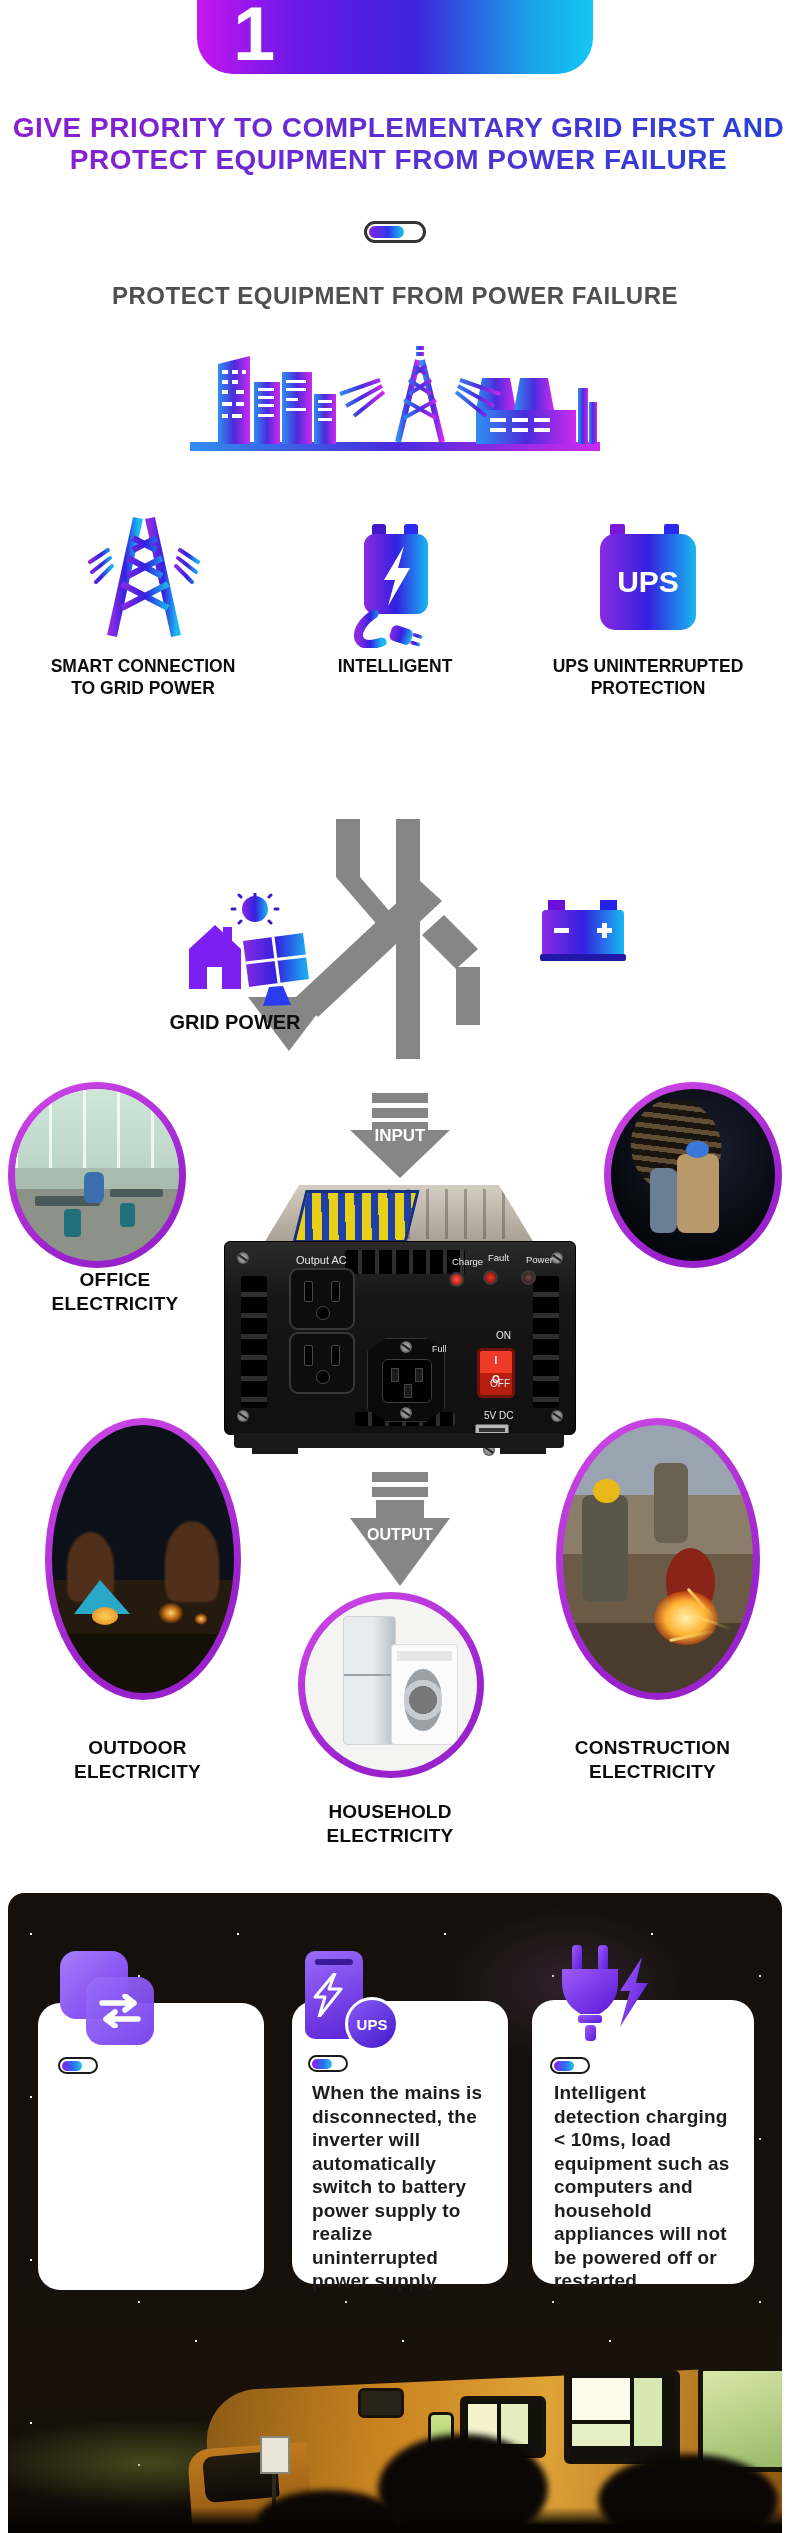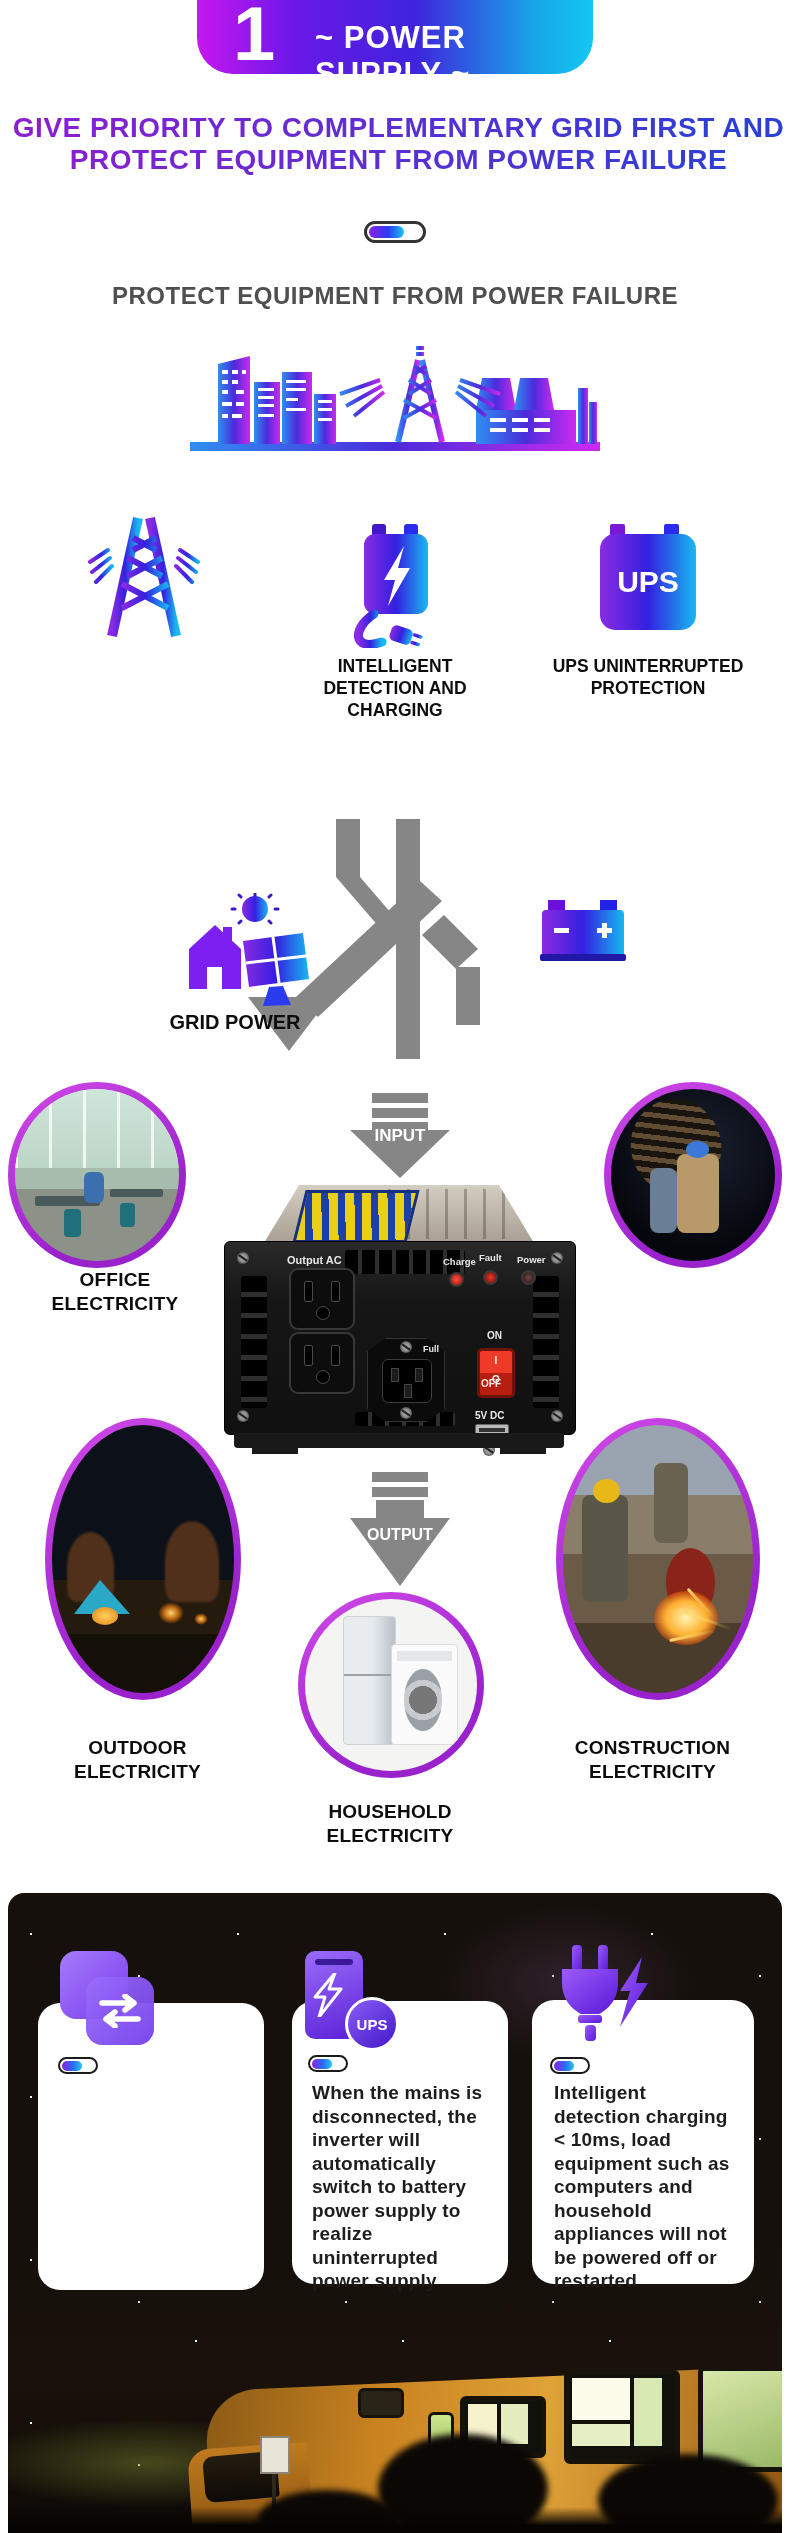--- a/index.html
+++ b/index.html
@@ -94,21 +94,21 @@
   .vent-v{position:absolute;width:26px;height:132px;
     background:repeating-linear-gradient(180deg,#000 0 16px,#2e2e2e 16px 21px);border-radius:3px;}
   .vent-h{position:absolute;height:24px;background:repeating-linear-gradient(90deg,#000 0 13px,#2e2e2e 13px 17px);border-radius:3px;}
   .outlet{position:absolute;left:64px;width:62px;height:58px;background:#0d0d0d;border:2px solid #383838;border-radius:9px;}
   .slot{position:absolute;top:11px;width:7px;height:19px;background:#000;border:1px solid #4a4a4a;border-radius:2px;}
   .hole{position:absolute;left:25px;top:36px;width:12px;height:12px;background:#000;border:1px solid #4a4a4a;border-radius:50%;}
   .iec{position:absolute;left:142px;top:96px;width:76px;height:82px;background:#0b0b0b;border:1px solid #333;
     clip-path:polygon(24% 0,76% 0,100% 16%,100% 84%,76% 100%,24% 100%,0 84%,0 16%);}
   .iec .sock{position:absolute;left:14px;top:20px;width:48px;height:42px;background:#000;border:1px solid #3c3c3c;border-radius:6px;}
   .iec .pin{position:absolute;width:6px;height:12px;background:#1c1c1c;border:1px solid #444;}
-  .dev-txt{position:absolute;color:#e8e8e8;font-weight:bold;}
+  .dev-txt{position:absolute;color:#e8e8e8;font-weight:normal;margin-left:9px;}
   .led{position:absolute;width:11px;height:11px;border-radius:50%;border:2px solid #3a3a3a;}
   .rocker{position:absolute;left:252px;top:106px;width:32px;height:44px;border-radius:5px;border:3px solid #6e120c;
     background:linear-gradient(180deg,#f03a28 0 50%,#b81e10 50%);color:#fff;font-size:10px;font-weight:bold;text-align:center;}
   .usb{position:absolute;left:250px;top:182px;width:32px;height:12px;background:#b8b8b8;border:1px solid #666;border-radius:2px;}
   .usb:after{content:"";position:absolute;left:3px;top:3px;right:3px;height:4px;background:#333;}
   .dev-feet{left:10px;top:248px;width:330px;height:15px;background:#191919;border-radius:0 0 4px 4px;}
   .dev-feet:before,.dev-feet:after{content:"";position:absolute;top:100%;width:46px;height:6px;background:#191919;}
   .dev-feet:before{left:18px;} .dev-feet:after{right:18px;}
 
   
@@ -175,21 +175,20 @@
       </linearGradient>
       <linearGradient id="gpurp" x1="0" y1="0" x2="1" y2="1">
         <stop offset="0" stop-color="#9b5cf8"></stop>
           <stop offset="1" stop-color="#5b18d8"></stop>
       </linearGradient>
     </defs>
   </svg>
 
   <div class="abs badge">
     <span class="badge-num">1</span>
-    <span class="badge-title">~ POWER SUPPLY ~</span>
   </div>
 
   <div class="abs headline">
     <div class="grad-text">GIVE PRIORITY TO COMPLEMENTARY GRID FIRST AND</div>
     <div class="grad-text">PROTECT EQUIPMENT FROM POWER FAILURE</div>
   </div>
 
   <div class="abs pill pill-big">
       <span class="pill-fill"></span>
     </div>
@@ -279,23 +278,26 @@
     </g>
   </svg>
 
   <svg class="abs" style="left:596px;top:520px" width="104" height="116" viewBox="0 0 104 116">
     <rect x="14" y="4" width="15" height="13" rx="2" fill="#7a18d8"></rect>
     <rect x="68" y="4" width="15" height="13" rx="2" fill="#2b2bf0"></rect>
     <rect x="4" y="14" width="96" height="96" rx="15" fill="url(#gmain)"></rect>
     <text x="52" y="72" text-anchor="middle" fill="#fff" font-size="30" font-weight="bold" font-family="Liberation Sans, sans-serif">UPS</text>
   </svg>
 
+  <div class="abs feat-label" style="left:23px;top:655px;width:240px">
+    <div>SMART CONNECTION</div>
+    <div>TO GRID POWER</div>
+  </div>
   <div class="abs feat-label" style="left:275px;top:655px;width:240px">
     <div>INTELLIGENT</div>
-    <div>DETECTION AND CHARGING</div>
   </div>
   <div class="abs feat-label" style="left:528px;top:655px;width:240px">
     <div>UPS UNINTERRUPTED</div>
     <div>PROTECTION</div>
   </div>
 
 
   <svg class="abs" style="left:230px;top:819px" width="260" height="245" viewBox="0 0 260 245">
     <g fill="#868686">
       <rect x="166" y="0" width="24" height="240"></rect>

